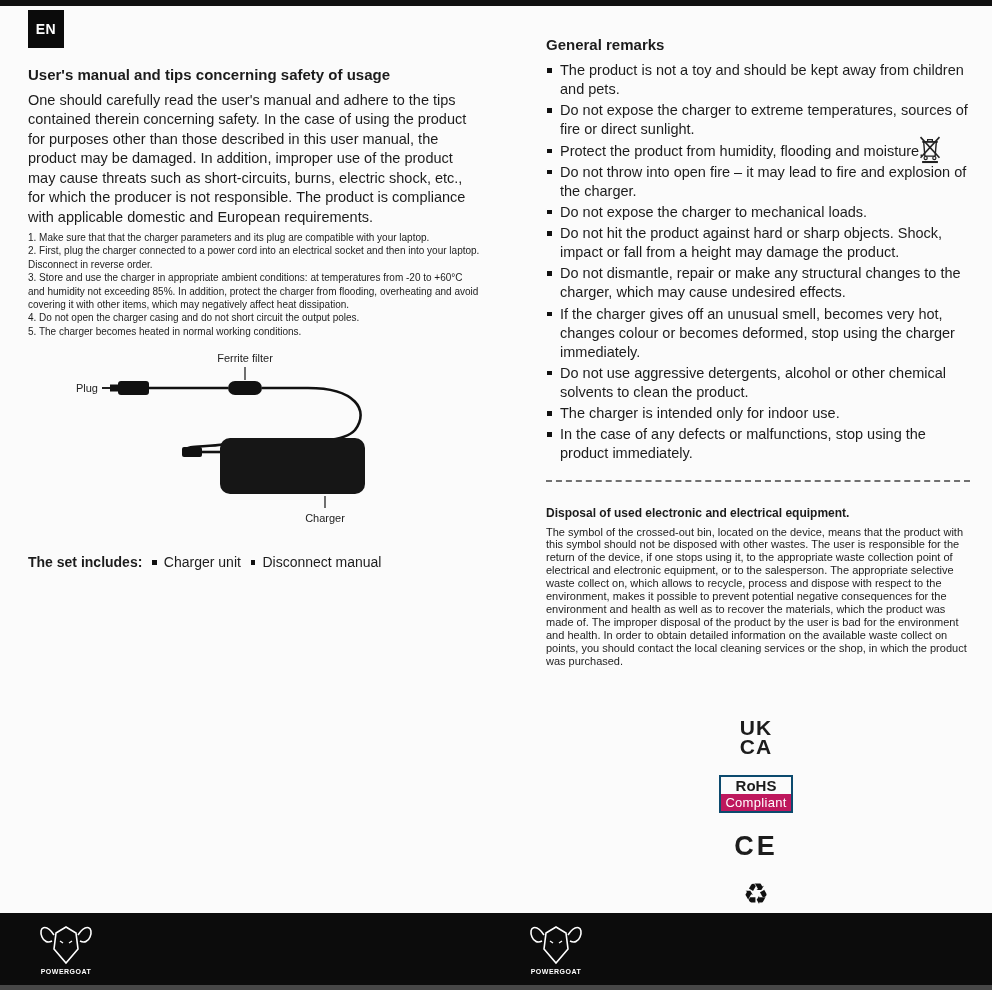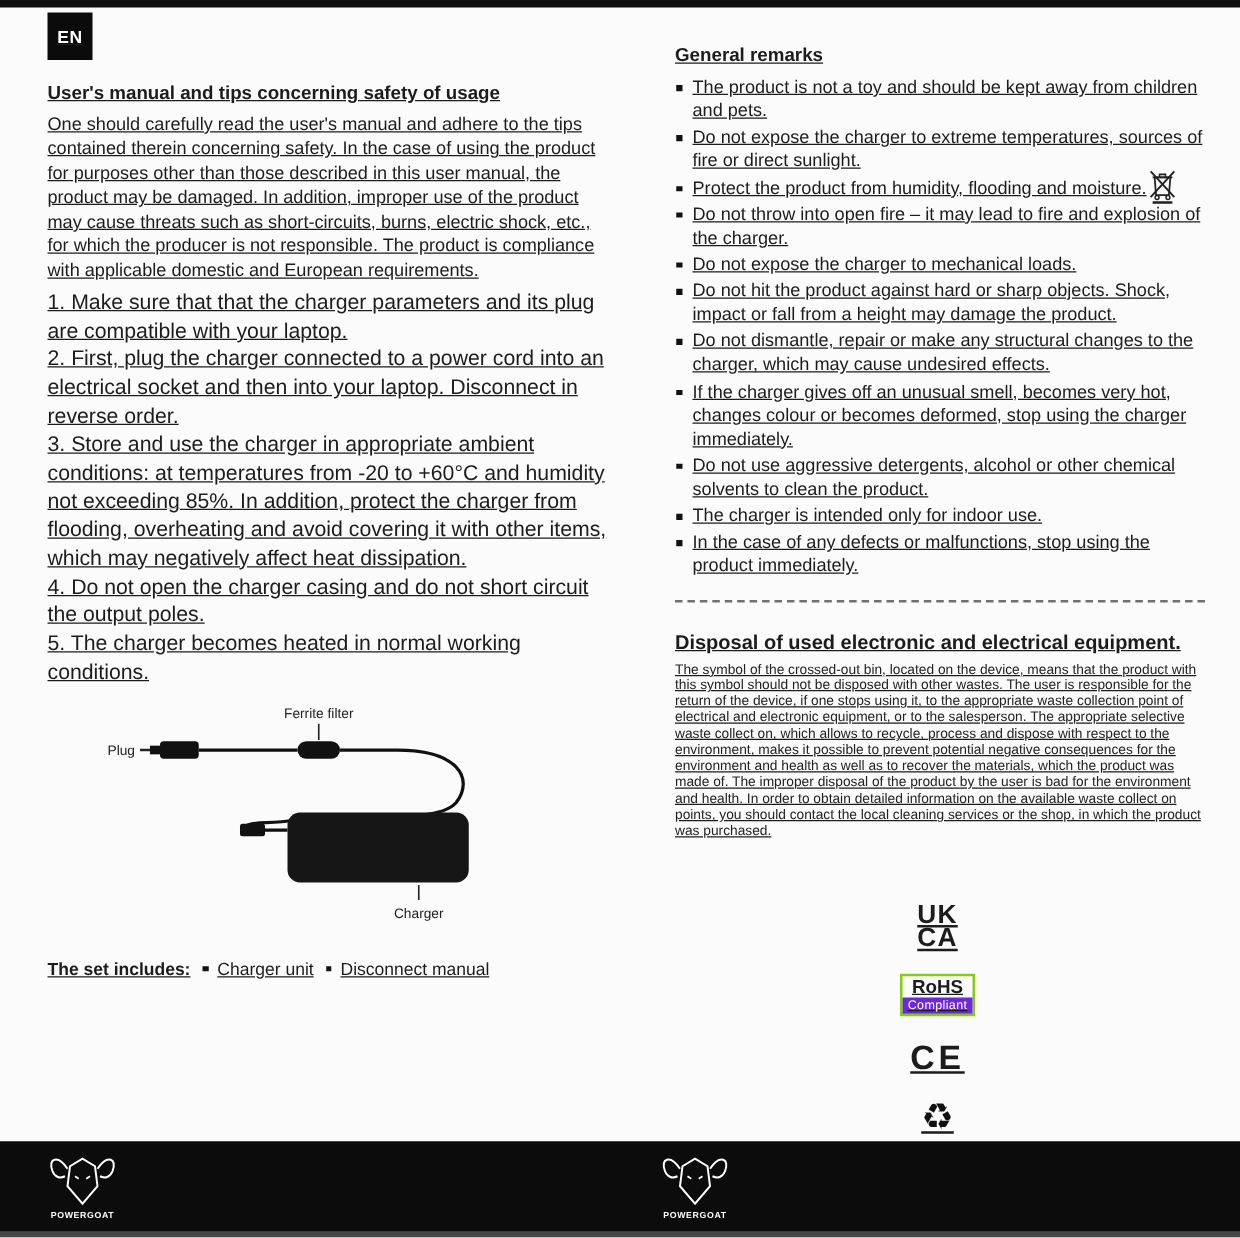--- a/index.html
+++ b/index.html
@@ -3,36 +3,36 @@
 <meta charset="utf-8">
 <style>
   html,body { margin:0; padding:0; background:#e9e9e9; }
   .page {
     position:relative; width:992px; height:990px; margin:0 auto;
     background:#fbfbfb; color:#1c1c1c; overflow:hidden;
     font-family:"Liberation Sans", sans-serif;
   }
   .top-strip { position:absolute; top:0; left:0; right:0; height:6px; background:#101010; }
 
-  .columns { position:absolute; top:6px; left:38px; display:flex; gap:50px;text-decoration:underline; }
+  .columns { position:absolute; top:6px; left:28px; display:flex; gap:66px; }
   .col-left  { width:452px; }
   .col-right { width:424px; padding-top:30px; }
 
   .en-badge {
     width:36px; height:38px; margin-top:4px; background:#0b0b0b; color:#fff;
     display:flex; align-items:center; justify-content:center;
     font-weight:bold; font-size:14px; letter-spacing:0.5px;
   }
 
   h2 { font-size:15px; font-weight:bold; margin:18px 0 8px; }
   .col-right h2 { margin-top:0; }
 
   p.body { font-size:14.5px; line-height:1.34; margin:0 0 4px; }
 
-  ul.steps { list-style:none; margin:4px 0 0; padding:0; font-size:17px; line-height:1.34; }
+  ul.steps { list-style:none; margin:4px 0 0; padding:0; font-size:10px; line-height:1.34; }
   ul.steps li { margin:0; }
 
   ul.bullets { list-style:none; margin:4px 0 0; padding:0; font-size:14.5px; line-height:1.32; }
   ul.bullets li { position:relative; padding-left:14px; margin-bottom:2px; }
   ul.bullets li::before {
     content:""; position:absolute; left:1px; top:7px;
     width:4.5px; height:4.5px; background:#111;
   }
 
   .diagram { margin:10px 0 0 12px; }
@@ -40,28 +40,28 @@
 
   .set-line { margin-top:20px; font-size:14px; }
   .set-line b { font-size:14px;margin-top:48px; }
   .square {
     display:inline-block; width:4.5px; height:4.5px; background:#111;
     margin:0 7px 2px 10px; vertical-align:middle;
   }
 
   .dashes { margin:16px 0 10px; border-top:2px dashed #707070; }
 
-  h3.disposal { font-size:16px; font-weight:bold; margin:24px 0 6px; }
+  h3.disposal { font-size:12px; font-weight:bold; margin:24px 0 6px; }
   p.small { font-size:11px; line-height:1.18; margin:0; color:#222; }
 
   .marks { display:flex; align-items:center; gap:18px; margin-top:50px; justify-content:flex-end; padding-right:4px;flex-direction:column; }
   .ukca { font-weight:bold; font-size:21px; line-height:0.92; letter-spacing:1px; }
-  .rohs { border:2px solid #84cc16; text-align:center; }
+  .rohs { border:2px solid #0c4a6e; text-align:center; }
   .rohs .t { font-weight:bold; font-size:15px; padding:0 5px; line-height:1.15; }
-  .rohs .c { background:#6d28d9; color:#fff; font-size:10px; padding:1px 4px; letter-spacing:0.3px; }
+  .rohs .c { background:#be185d; color:#fff; font-size:13px; padding:1px 4px; letter-spacing:0.3px; }
   .ce { font-size:27px; font-weight:600; letter-spacing:3px; }
   .recycle { font-size:29px; line-height:1; color:#111; }
 
   .weee-small { position:absolute; top:134px; left:918px; }
 
   .footer {
     position:absolute; left:0; right:0; bottom:0; height:72px;
     background:#0c0c0c; border-bottom:5px solid #474747; box-sizing:content-box;
   }
   .goat { position:absolute; top:6px; }

